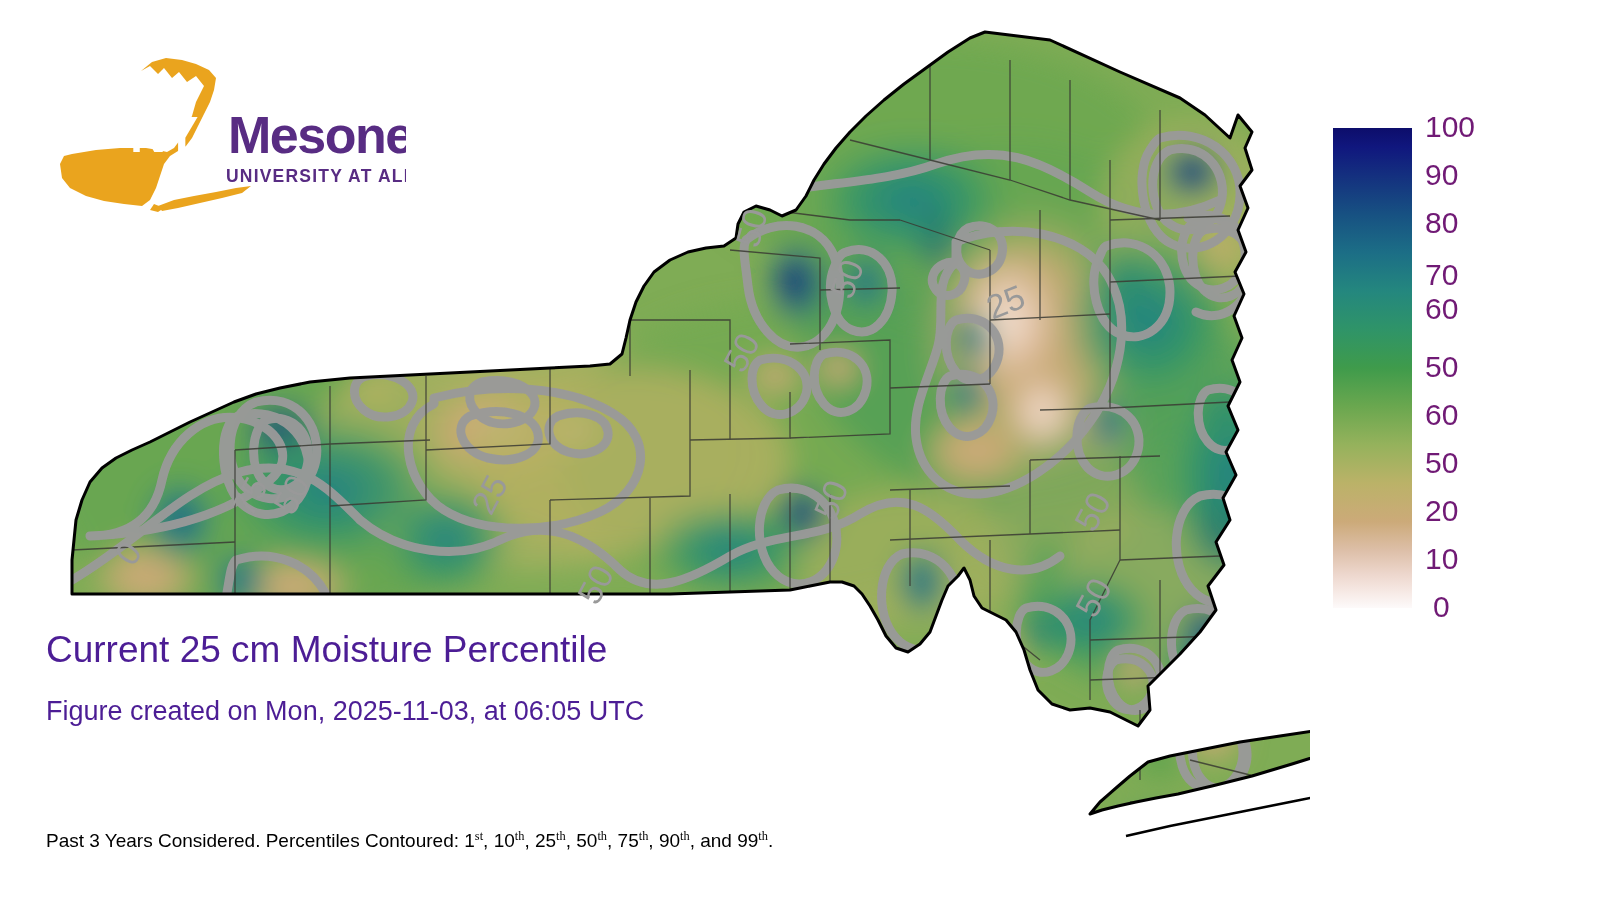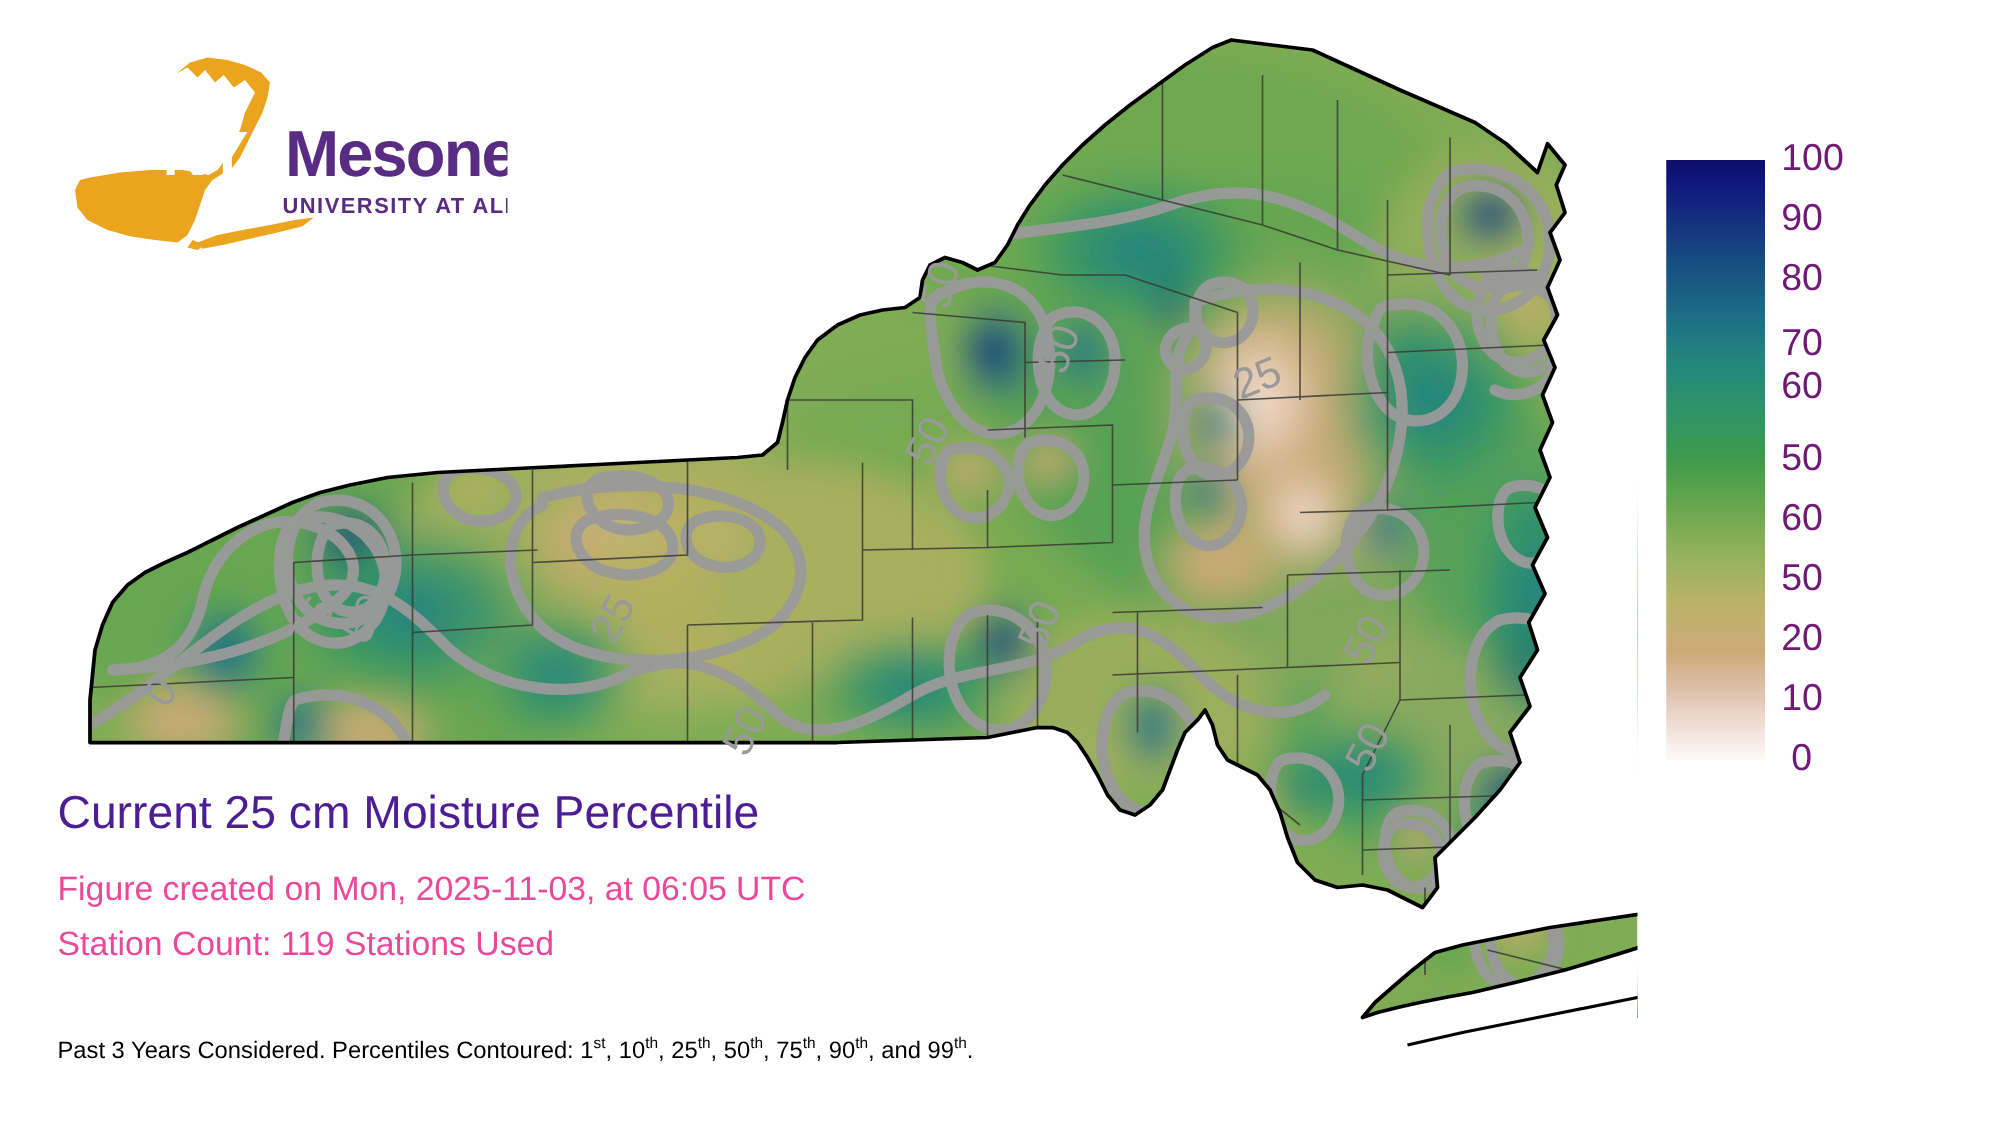--- a/index.html
+++ b/index.html
@@ -7,21 +7,21 @@
     width:1600px;height:900px;
     background:#ffffff;
     font-family:"Liberation Sans", sans-serif;
     color:#000000;
     overflow:hidden;
     position:relative;
   }
   #figure{position:absolute;left:0;top:0;width:1600px;height:900px;}
 
   
-  #logo{position:absolute;left:46px;top:44px;width:360px;height:160px;}
+  #logo{position:absolute;left:46px;top:56px;width:360px;height:160px;}
   #logo svg{display:block;}
 
   
   #map-panel{position:absolute;left:30px;top:20px;width:1280px;height:860px;}
   #map-svg{display:block;width:1280px;height:860px;}
 
   
   #colorbar-group{position:absolute;left:1333px;top:128px;width:240px;height:480px;}
   #colorbar-bar{
     position:absolute;left:0;top:0;width:79px;height:480px;
@@ -45,23 +45,23 @@
   }
   .cb-tick{
     position:absolute;left:92px;
     font-size:30px;line-height:30px;color:#701a75;
     white-space:nowrap;
   }
 
   
   #caption{position:absolute;left:46px;top:628px;width:1000px;}
   #fig-title{font-size:37px;line-height:44px;color:#4c1d95;margin:0 0 22px 0;white-space:nowrap;}
-  .cap-line{font-size:27px;line-height:34px;color:#ec4899;margin:0 0 10px 0;white-space:nowrap;}
+  .cap-line{font-size:27px;line-height:34px;color:#4c1d95;margin:0 0 10px 0;white-space:nowrap;}
   #footnote{position:absolute;left:46px;top:828px;font-size:19px;line-height:26px;color:#000;white-space:nowrap;}
-  #footnote sup{font-size:0.65em;vertical-align:super;line-height:0;}
+  #footnote sup{font-size:0.65em;vertical-align:super;line-height:0;font-family:Liberation Serif, serif;}
   .ft-seg{display:inline;}
 </style>
 </head>
 <body>
 
 <div id="figure">
 
   <div id="logo">
     <svg width="360" height="160" viewBox="0 0 360 160">
 
@@ -409,18 +409,17 @@
     <div class="cb-tick" style="top:272px">60</div>
     <div class="cb-tick" style="top:320px">50</div>
     <div class="cb-tick" style="top:368px">20</div>
     <div class="cb-tick" style="top:416px">10</div>
     <div class="cb-tick" style="top:464px;left:100px">0</div>
   </div>
 
   <div id="caption">
     <div id="fig-title">Current 25 cm Moisture Percentile</div>
     <div class="cap-line">Figure created on Mon, 2025-11-03, at 06:05 UTC</div>
-    <div class="cap-line">Station Count: 119 Stations Used</div>
   </div>
 
   <div id="footnote">Past 3 Years Considered. Percentiles Contoured: <span class="ft-seg">1<sup>st</sup></span>, <span class="ft-seg">10<sup>th</sup></span>, <span class="ft-seg">25<sup>th</sup></span>, <span class="ft-seg">50<sup>th</sup></span>, <span class="ft-seg">75<sup>th</sup></span>, <span class="ft-seg">90<sup>th</sup></span>, <span class="ft-seg">and 99<sup>th</sup></span>.</div>
 
 </div>
 
 </body></html>

